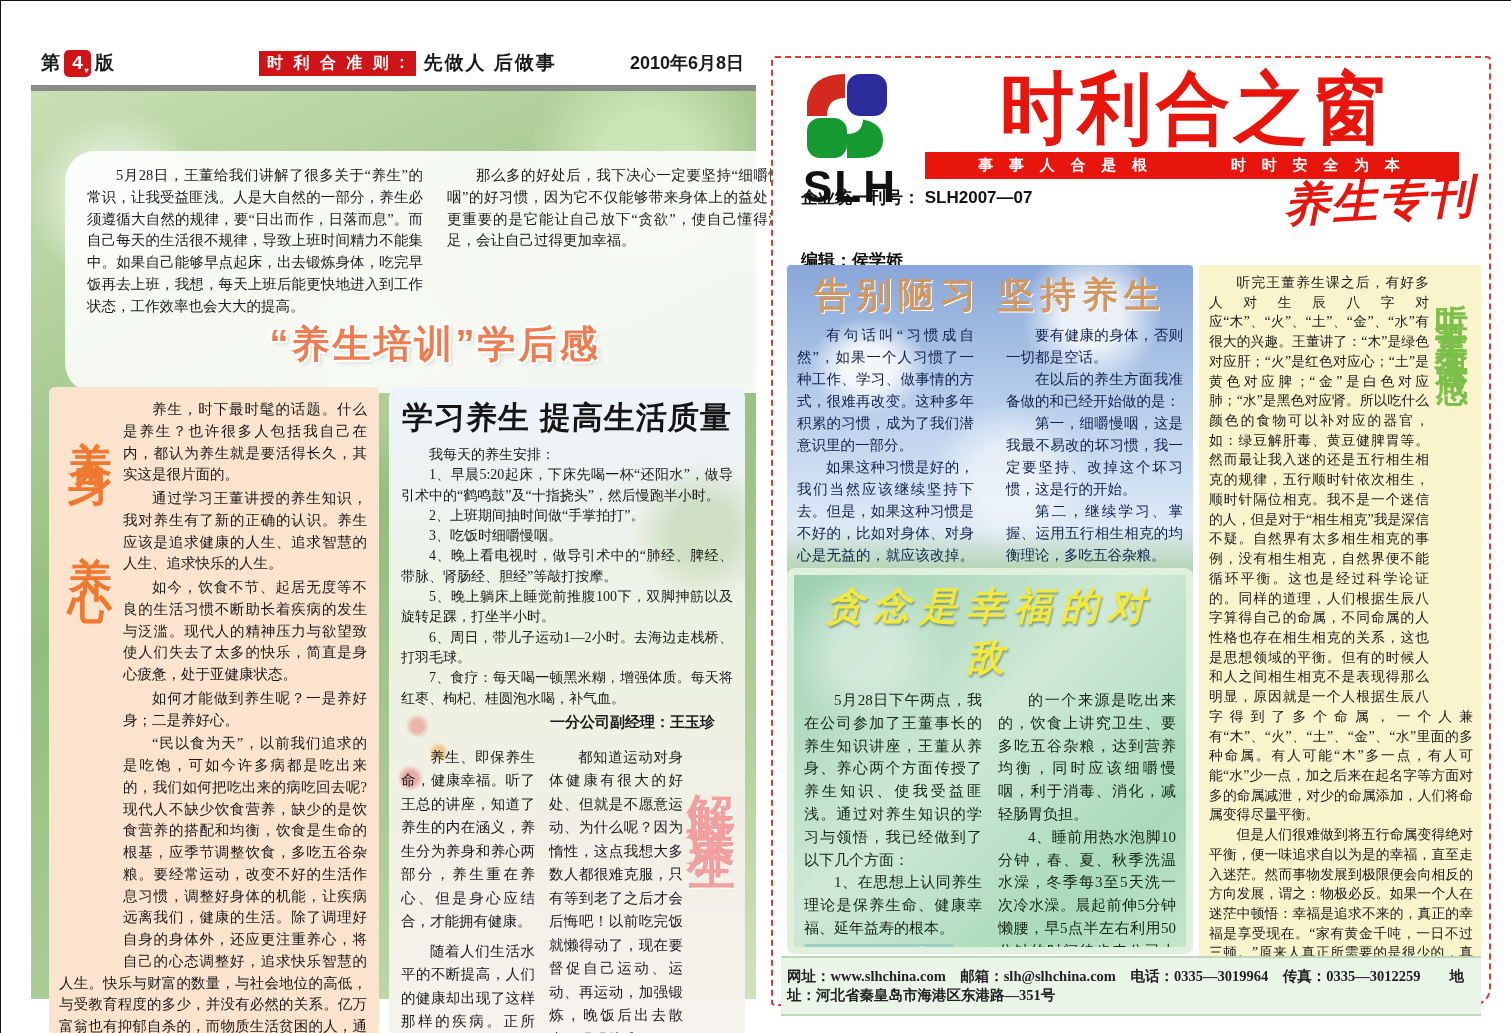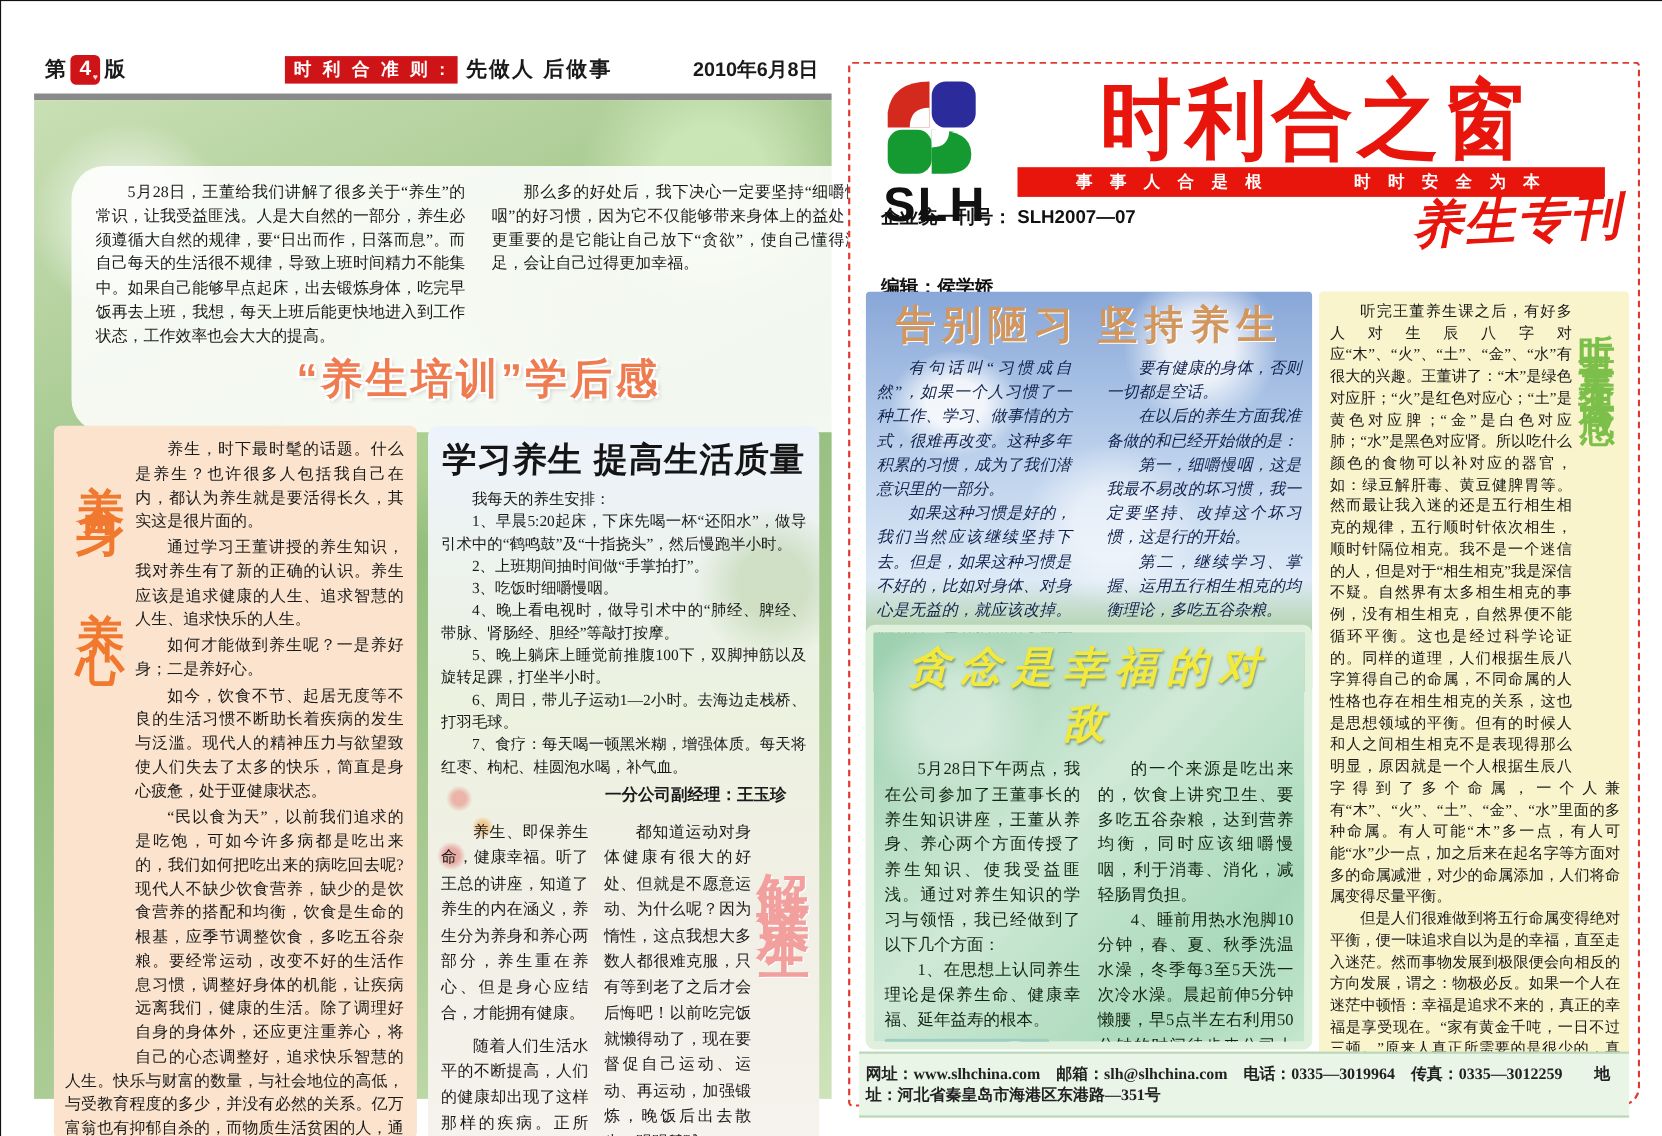--- a/index.html
+++ b/index.html
@@ -81,21 +81,21 @@
   
   .aa{position:absolute;left:14px;top:207px;width:406px;height:364px;border-radius:4px;overflow:hidden;
       padding:6px 10px;box-sizing:border-box;
       background:
         radial-gradient(ellipse at 20% 28%, rgba(255,255,255,.85) 0 26px, transparent 60px),
         radial-gradient(ellipse at 75% 14%, rgba(255,255,255,.8) 0 30px, transparent 70px),
         radial-gradient(ellipse at 55% 58%, rgba(255,255,255,.55) 0 34px, transparent 80px),
         linear-gradient(180deg,#88a7d8 0%,#b4cbe9 35%,#dde9f6 72%,#9cc785 92%,#8fbf75 100%);}
   .aa-title{text-align:center;font-family:"Liberation Sans",sans-serif;font-size:36px;font-weight:bold;
       color:#d1975e;letter-spacing:6px;text-shadow:1px 1px 0 #fff;margin:0 0 4px 0;}
-  .aa .cols{display:grid;grid-template-columns:1fr 1fr;column-gap:32px;font-style:italic;}
+  .aa .cols{display:grid;grid-template-columns:1fr 1fr;column-gap:32px;}
   .aa p{margin:0;font-size:14.5px;line-height:1.52;text-align:justify;text-indent:2em;color:#10214d;}
   
   .ab{position:absolute;left:14px;top:510px;width:406px;height:386px;border:7px solid #dff0dc;border-radius:8px;
       box-sizing:border-box;overflow:hidden;padding:4px 10px;
       background:
         radial-gradient(circle at 18% 20%, rgba(255,255,255,.4) 0 30px, transparent 80px),
         linear-gradient(135deg,#9bcfae 0%,#cfe9d6 45%,#a9d9ba 80%,#c4e6cd 100%);}
   .ab-title{text-align:center;font-size:38px;font-weight:bold;font-style:italic;color:#f2e93c;
       letter-spacing:9px;text-shadow:1px 2px 2px rgba(60,90,60,.5);margin:2px 0 6px 0;
       font-family:"Liberation Serif",serif;}
@@ -147,22 +147,22 @@
         </div>
 
       </div>
 
       <div class="a2">
         <div class="bm-titlefloat">
           <div class="bm-title">养身+养心</div>
         </div>
         <p>养生，时下最时髦的话题。什么是养生？也许很多人包括我自己在内，都认为养生就是要活得长久，其实这是很片面的。</p>
         <p>通过学习王董讲授的养生知识，我对养生有了新的正确的认识。养生应该是追求健康的人生、追求智慧的人生、追求快乐的人生。</p>
+        <p>如今，饮食不节、起居无度等不良的生活习惯不断助长着疾病的发生与泛滥。现代人的精神压力与欲望致使人们失去了太多的快乐，简直是身心疲惫，处于亚健康状态。</p>
         <p>如何才能做到养生呢？一是养好身；二是养好心。</p>
-        <p>如今，饮食不节、起居无度等不良的生活习惯不断助长着疾病的发生与泛滥。现代人的精神压力与欲望致使人们失去了太多的快乐，简直是身心疲惫，处于亚健康状态。</p>
         <p>“民以食为天”，以前我们追求的是吃饱，可如今许多病都是吃出来的，我们如何把吃出来的病吃回去呢?现代人不缺少饮食营养，缺少的是饮食营养的搭配和均衡，饮食是生命的根基，应季节调整饮食，多吃五谷杂粮。要经常运动，改变不好的生活作息习惯，调整好身体的机能，让疾病远离我们，健康的生活。除了调理好自身的身体外，还应更注重养心，将自己的心态调整好，追求快乐智慧的人生。快乐与财富的数量，与社会地位的高低，与受教育程度的多少，并没有必然的关系。亿万富翁也有抑郁自杀的，而物质生活贫困的人，通过自己的努力，日子在一天天变好，就同样可以快乐度过每一天。只要我们拥有健康的身体及健康的心态，不论我们的事业处于怎样的阶段，我们所拥有的财富属于哪个数量级，我们就都会享受到属于自己的那份快乐。</p>
 
       </div>
 
       <div class="mid-panel">
         <div class="a3">
           <div class="a3-title">学习养生  提高生活质量</div>
           <p class="ind">我每天的养生安排：</p>
           <p class="ind">1、早晨5:20起床，下床先喝一杯“还阳水”，做导引术中的“鹤鸣鼓”及“十指挠头”，然后慢跑半小时。</p>
           <p class="ind">2、上班期间抽时间做“手掌拍打”。</p>

